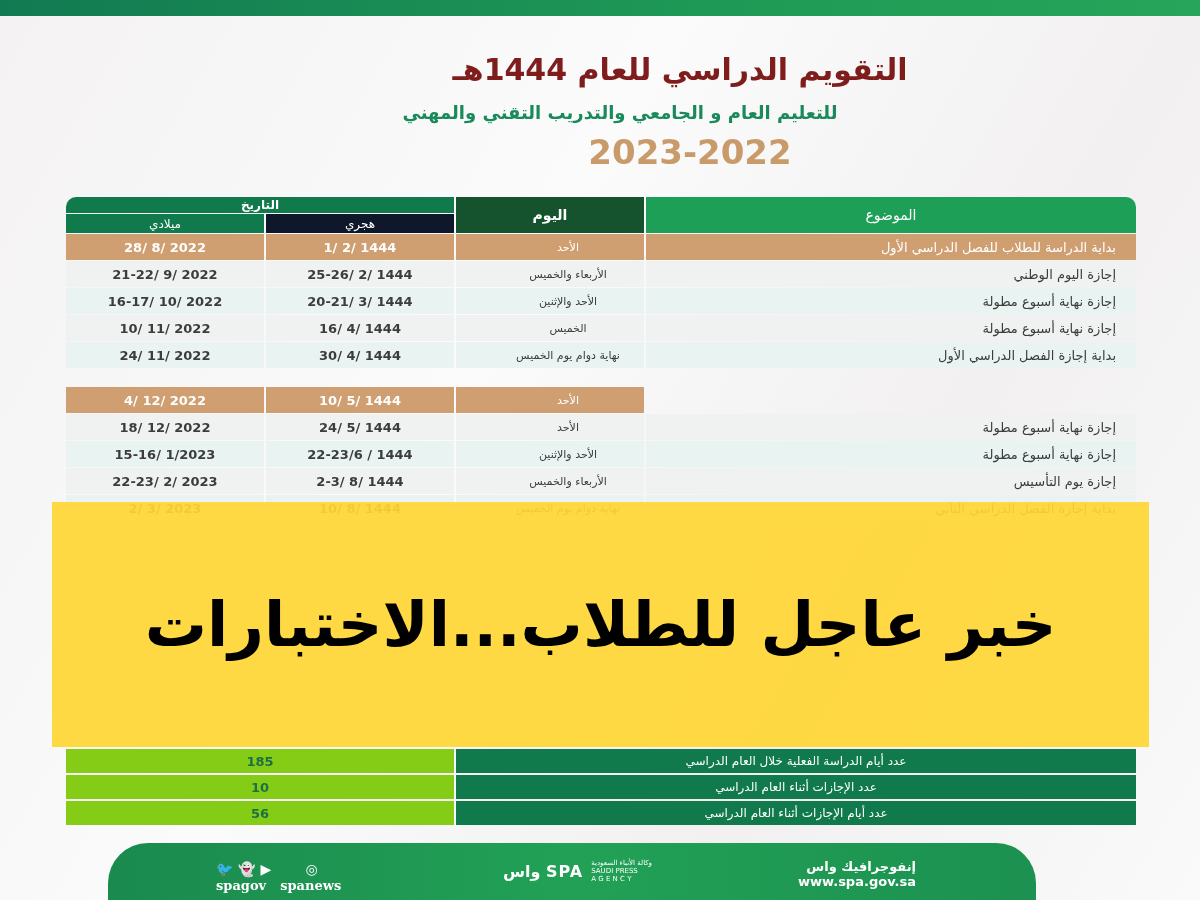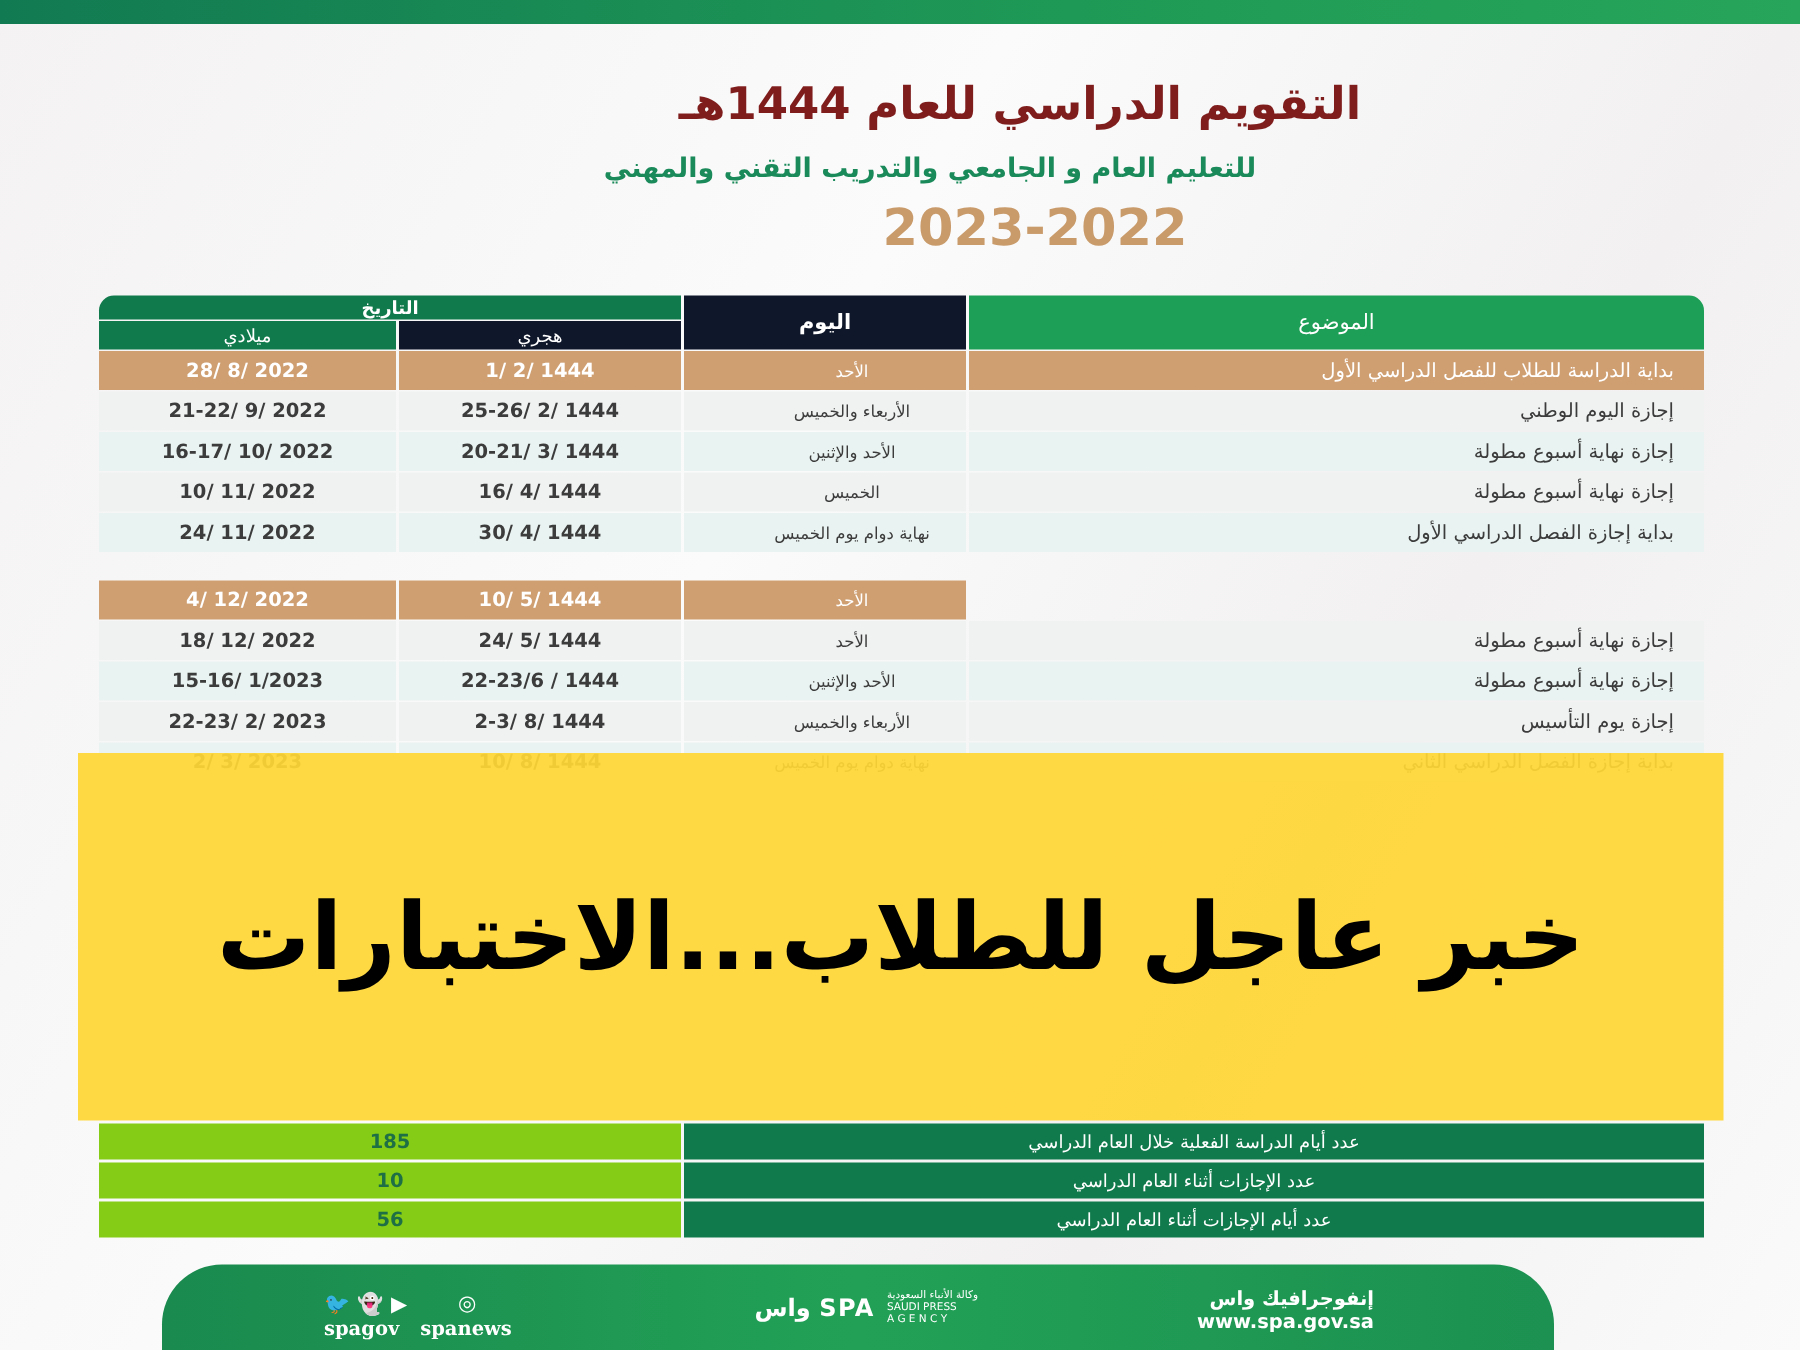--- a/index.html
+++ b/index.html
@@ -24,21 +24,21 @@
     padding-left: 40px;
   }
   .year {
     position: absolute; top: 132px; left: 0; width: 1200px; text-align: center;
     color: #c99b6b; font-weight: bold; font-size: 34px; padding-left: 180px;
   }
   .table-wrap { position: absolute; left: 66px; top: 197px; width: 1070px; }
   .hdr { position: relative; height: 36px; }
   .hdr .cell { position: absolute; color: #fff; display: flex; align-items: center; justify-content: center; }
   .hdr-subject { left: 580px; width: 490px; top: 0; height: 36px; background: #1e9f57; border-top-right-radius: 10px; font-size: 14px; }
-  .hdr-day { left: 390px; width: 188px; top: 0; height: 36px; background: #0f172a; font-size: 14px; font-weight: bold; }
+  .hdr-day { left: 390px; width: 188px; top: 0; height: 36px; background: #14532d; font-size: 14px; font-weight: bold; }
   .hdr-date { left: 0; width: 388px; top: 0; height: 16px; background: #117a4c; border-top-left-radius: 10px; font-size: 12px; font-weight: bold; }
   .hdr-greg { left: 0; width: 198px; top: 17px; height: 19px; background: #117a4c; font-size: 12px; }
   .hdr-hijri { left: 200px; width: 188px; top: 17px; height: 19px; background: #0f172a; font-size: 12px; }
   .row { position: relative; height: 26px; margin-top: 1px; }
   .row .c { position: absolute; top: 0; height: 26px; display: flex; align-items: center; font-size: 13px; color: #3c3c3c; font-weight: bold; }
   .c.greg { left: 0; width: 198px; justify-content: center; }
   .c.hijri { left: 200px; width: 188px; justify-content: center; }
   .c.day { left: 390px; width: 188px; justify-content: center; font-size: 11px; font-weight: normal; direction: rtl; line-height: 11px; padding-left: 36px; }
   .c.subj { left: 580px; width: 490px; justify-content: flex-start; padding-right: 20px; direction: rtl; font-size: 13px; font-weight: normal; }
   .row.even .c { background: #f0f1f1; }

